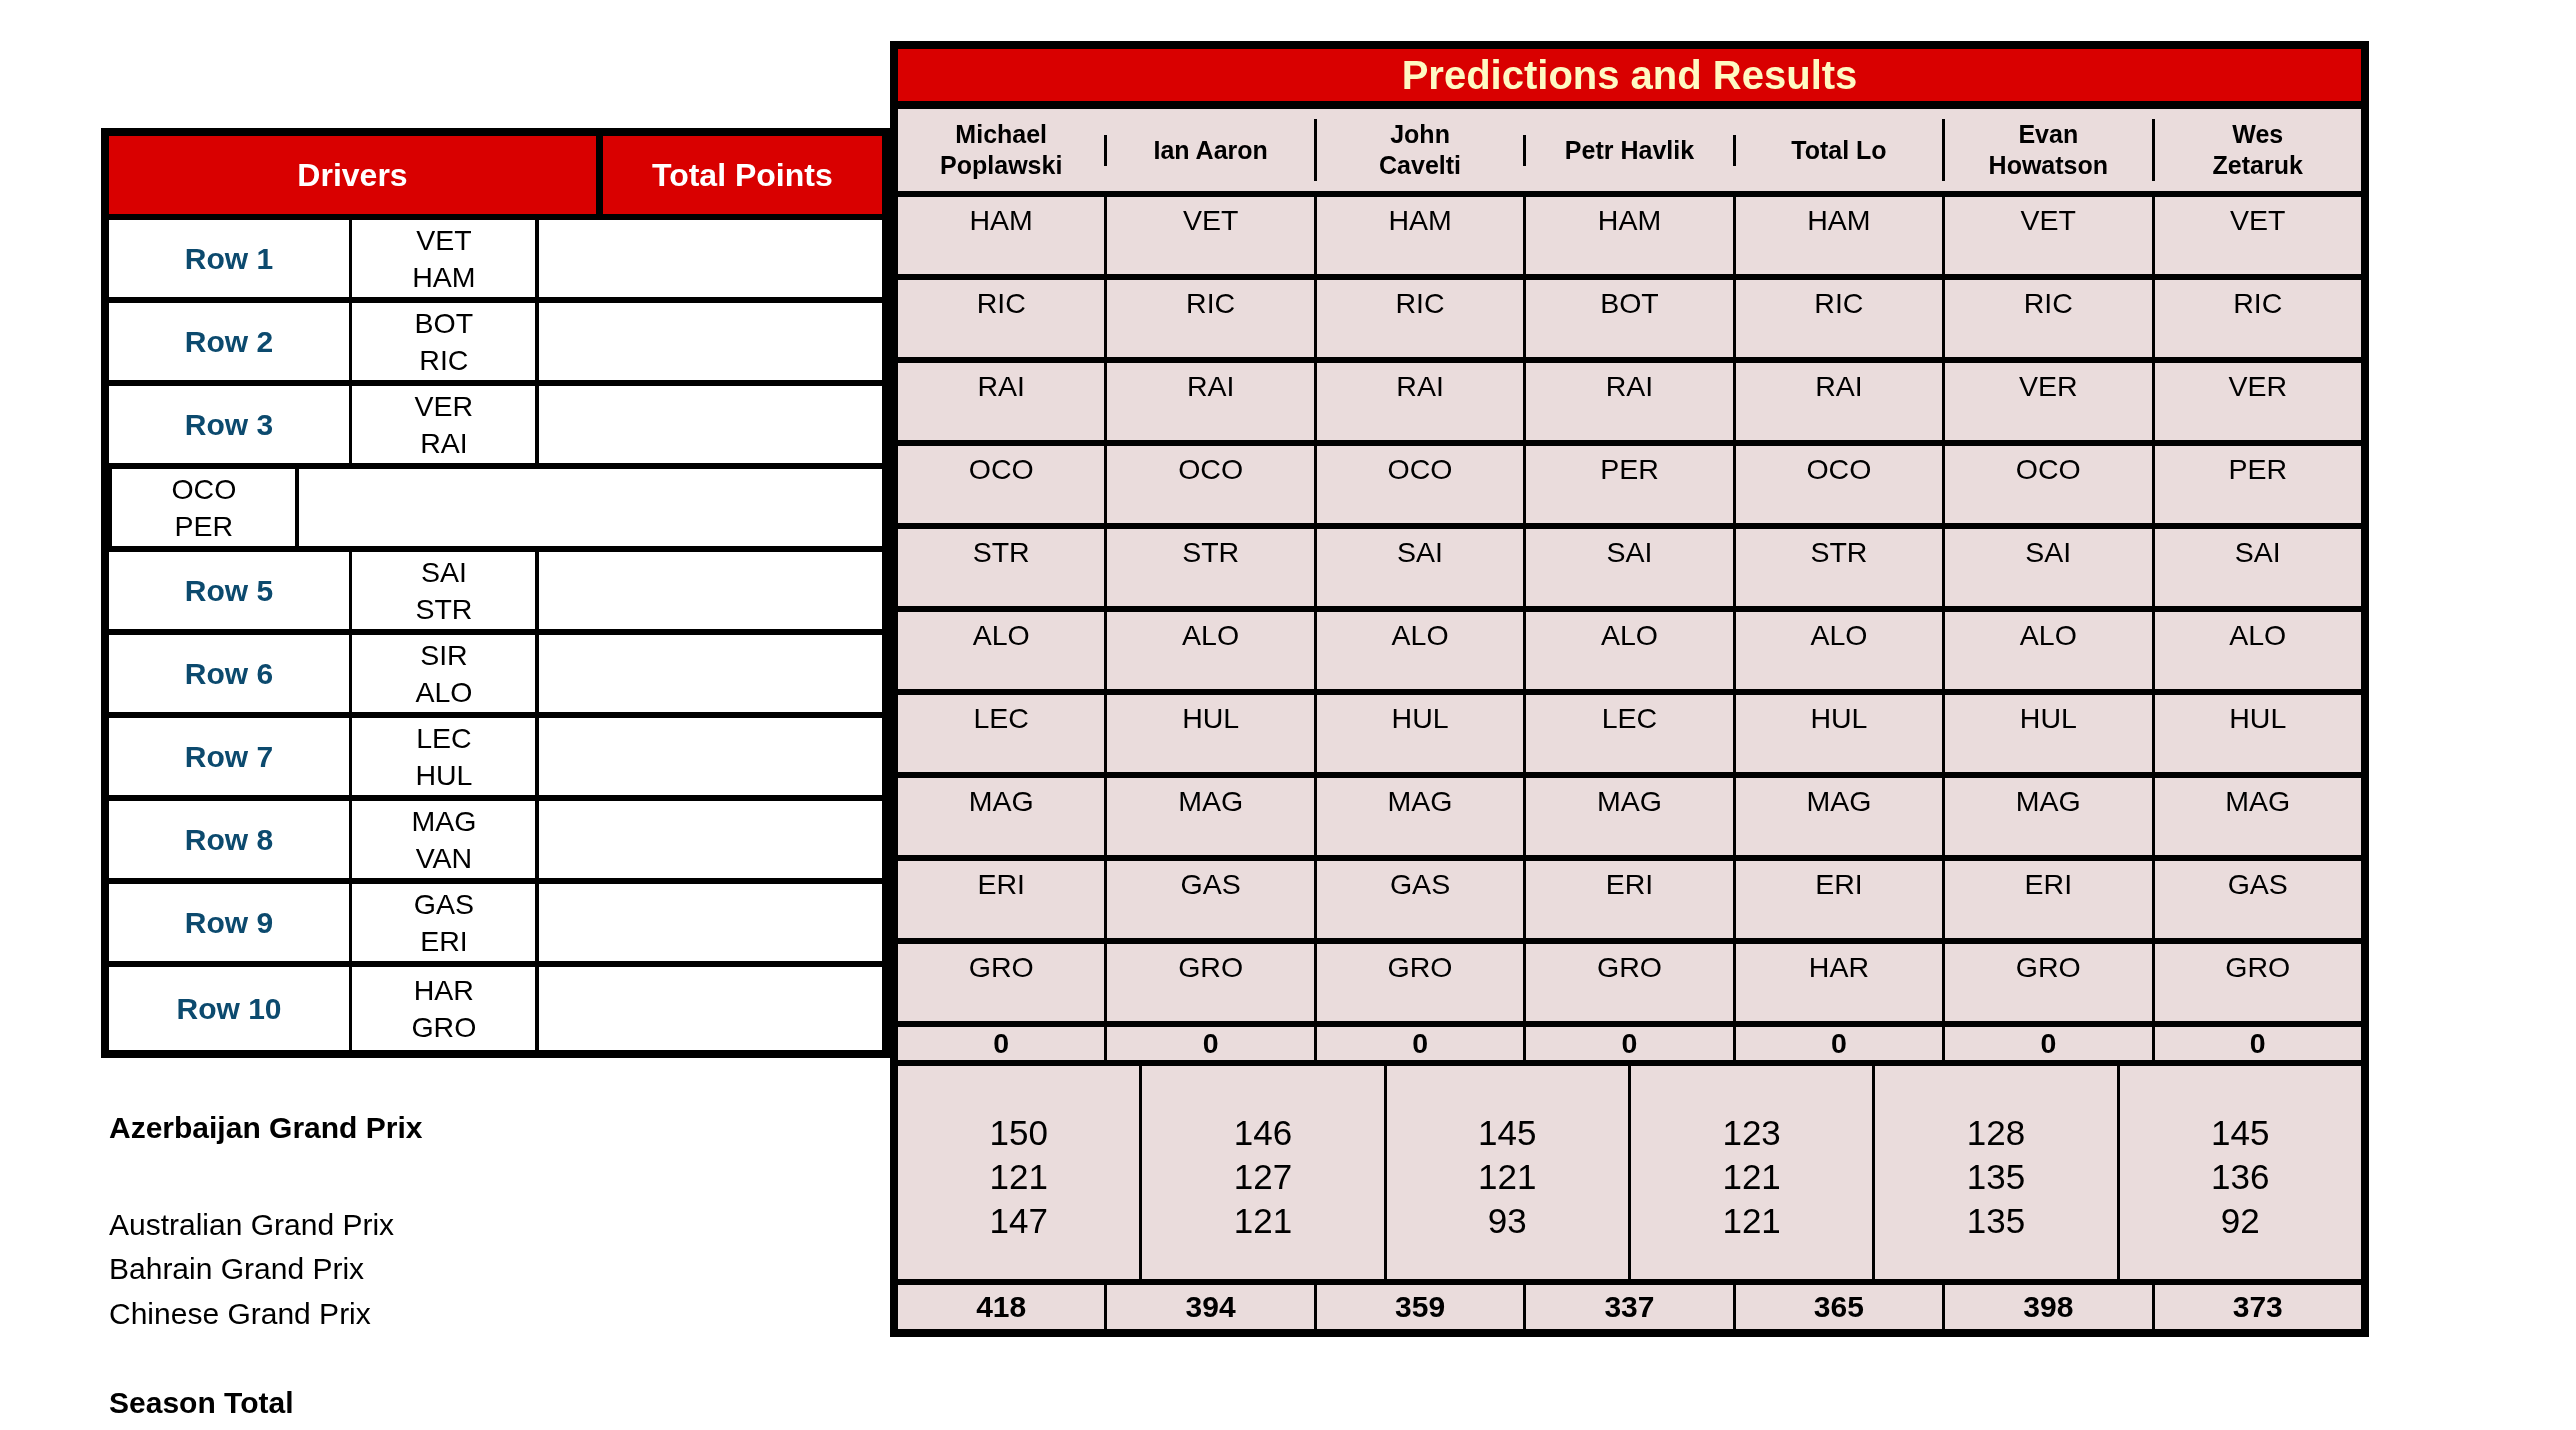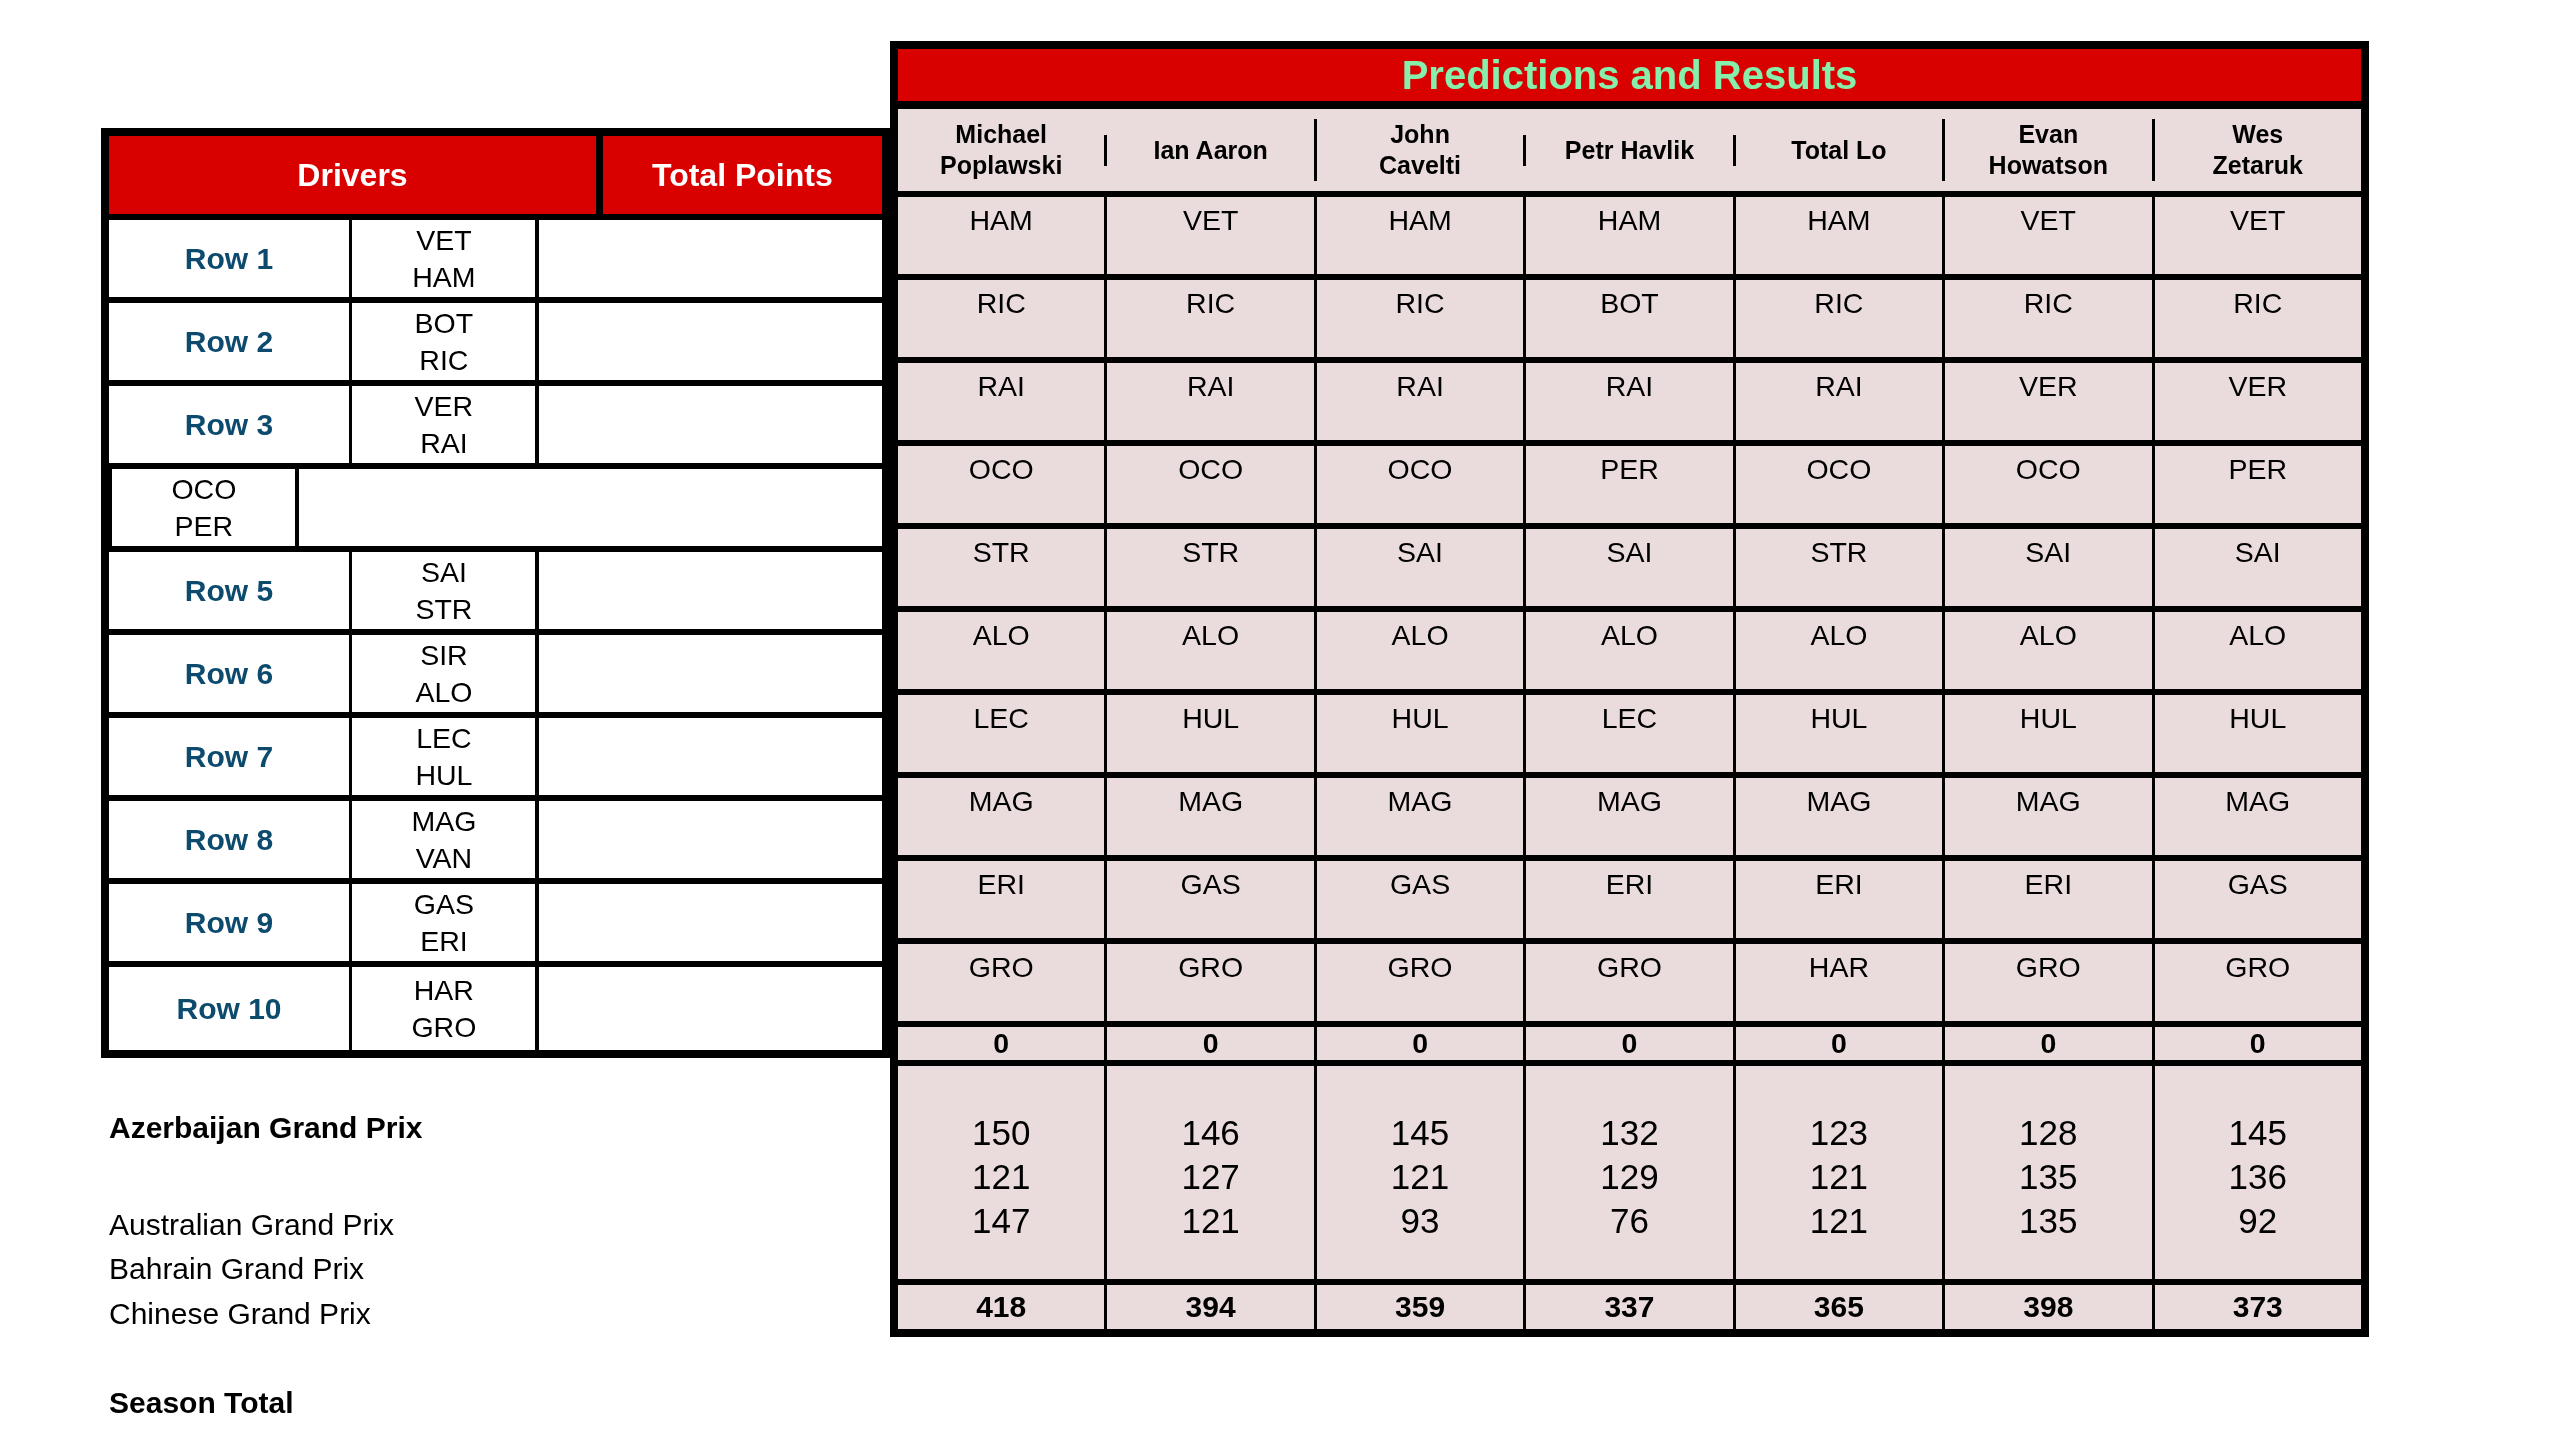--- a/index.html
+++ b/index.html
@@ -21,21 +21,21 @@
   .hdr-points{flex:1;}
   .lt-row{display:flex;height:83px;border-bottom:6.7px solid var(--black);background:#ffffff;}
   .lt-row:last-child{border-bottom:none;}
   .lt-label{width:240px;display:flex;align-items:center;justify-content:center;font-weight:bold;font-size:30px;color:#0c4a6e;}
   .vdiv{width:3.4px;background:var(--black);}
   .lt-pair{width:183px;display:flex;align-items:center;justify-content:center;font-size:28.5px;line-height:37px;text-align:center;white-space:pre-line;color:#000;}
   .lt-points{flex:1;background:#ffffff;}
 
   
   .rt{position:absolute;left:890px;top:41px;width:1479px;border:8.4px solid var(--black);background:var(--pink);}
-  .rt-title{height:60px;background:var(--red);border-bottom:8.4px solid var(--black);color:#86efac;font-weight:bold;font-size:40px;display:flex;align-items:center;justify-content:center;}
+  .rt-title{height:60px;background:var(--red);border-bottom:8.4px solid var(--black);color:#fef9c3;font-weight:bold;font-size:40px;display:flex;align-items:center;justify-content:center;}
   .rt-names{display:flex;height:88px;border-bottom:6.7px solid var(--black);align-items:center;}
   .name-cell{flex:1;border-left:3.4px solid var(--black);display:flex;align-items:center;justify-content:center;text-align:center;font-weight:bold;font-size:25px;line-height:31px;white-space:pre-line;color:#000;}
   .name-cell:first-child{border-left:none;}
   .rt-row{display:flex;height:83px;border-bottom:6.7px solid var(--black);}
   .p-cell{flex:1;border-left:3.4px solid var(--black);text-align:center;font-size:28.5px;padding-top:6.7px;color:#000;}
   .p-cell:first-child{border-left:none;}
   .rt-azer{height:39px;}
   .z-cell{flex:1;border-left:3.4px solid var(--black);display:flex;align-items:center;justify-content:center;font-weight:bold;font-size:28.5px;color:#000;}
   .z-cell:first-child{border-left:none;}
   .rt-tall{height:219px;}
@@ -275,25 +275,20 @@
         <div>146</div>
         <div>127</div>
         <div>121</div>
       </div>
       <div class="t-cell">
         <div>145</div>
         <div>121</div>
         <div>93</div>
       </div>
       <div class="t-cell">
-        <div>132</div>
-        <div>129</div>
-        <div>76</div>
-      </div>
-      <div class="t-cell">
         <div>123</div>
         <div>121</div>
         <div>121</div>
       </div>
       <div class="t-cell">
         <div>128</div>
         <div>135</div>
         <div>135</div>
       </div>
       <div class="t-cell">

